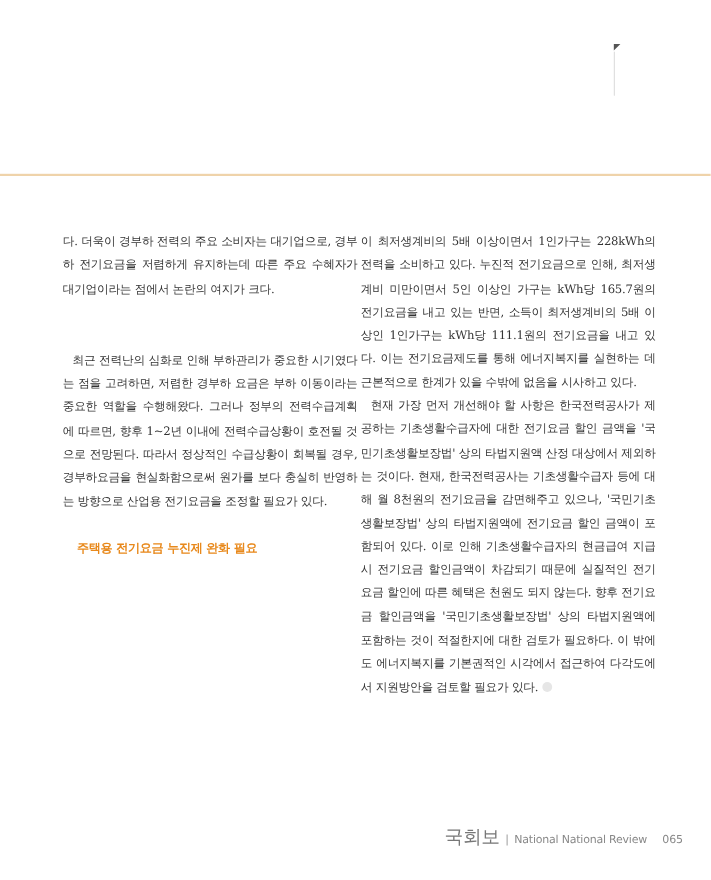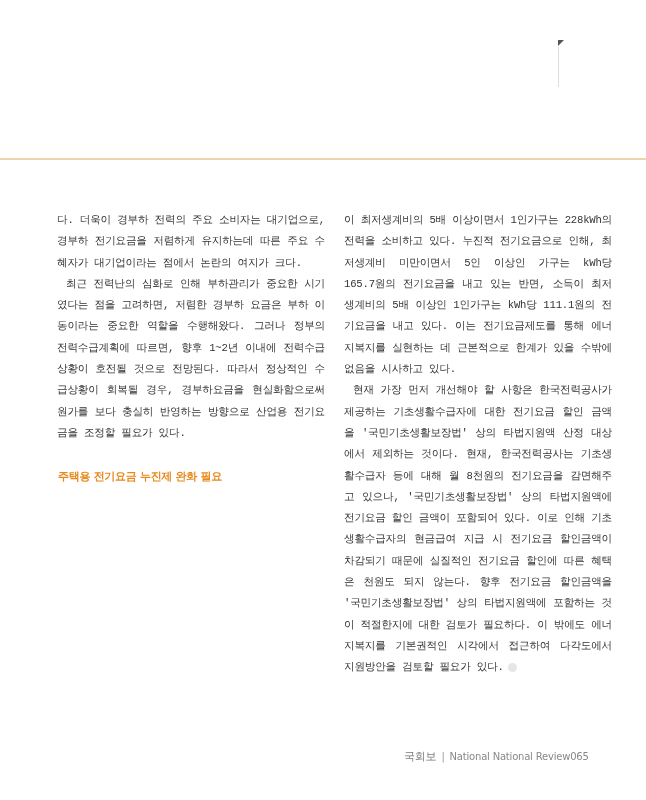--- a/index.html
+++ b/index.html
@@ -5,33 +5,33 @@
   html, body { margin:0; padding:0; }
   body { width:646px; height:800px; background:#ffffff; position:relative; overflow:hidden;
          font-family: "DejaVu Serif", "Liberation Serif", serif; color:#333; }
   .rule-top { position:absolute; left:0; top:158px; width:646px; height:2px; background:#EFD3AA; }
   .marker-flag { position:absolute; left:558px; top:40px; width:0; height:0;
                  border-top:6px solid #555; border-right:6px solid transparent; }
   .marker-line { position:absolute; left:558px; top:47px; width:1px; height:40px; background:#ddd; }
   .col { position:absolute; top:210px; width:268px; font-size:10.6px; line-height:21.3px;
          letter-spacing:-0.2px; text-align:justify; }
   .col.left { left:57px; }
-  .col.right { left:344px; }
-  .col p { margin:0; text-indent:9px;font-family:Liberation Mono, monospace; }
+  .col.right { left:328px; }
+  .col p { margin:0; text-indent:9px; }
   .col p.noindent { text-indent:0; }
-  .col p.gap { margin-bottom:21.3px; }
-  .col h3 { margin:1px; font-family:"DejaVu Sans", "Liberation Sans", sans-serif; font-size:11px;
+  .col p.gap { margin-bottom:21.3px;margin-top:44px; }
+  .col h3 { margin:13px; font-family:"DejaVu Sans", "Liberation Sans", sans-serif; font-size:11px;
             font-weight:bold; color:#E8891C; line-height:21.3px; letter-spacing:-0.3px; }
   .end-mark { display:inline-block; width:9px; height:9px; border-radius:50%;
               background:#e6e6e6; vertical-align:middle; margin-left:4px; }
   .footer { position:absolute; top:749px; left:404px; font-family:"DejaVu Sans", "Liberation Sans", sans-serif;
             font-size:10px; color:#888; white-space:nowrap; letter-spacing:-0.2px; }
-  .footer .pub { color:#777; font-size:11px; }
+  .footer .pub { color:#777; font-size:17px; }
   .footer .sep { margin:0 5px; color:#999; }
-  .footer .page { }
+  .footer .page { margin-left:14px; }
 </style>
 </head>
 <body>
 
 <div class="rule-top"></div>
 <div class="marker-flag"></div>
 <div class="marker-line"></div>
 
 <div class="col left">
   <p class="noindent">다. 더욱이 경부하 전력의 주요 소비자는 대기업으로, 경부하 전기요금을 저렴하게 유지하는데 따른 주요 수혜자가 대기업이라는 점에서 논란의 여지가 크다.</p>

